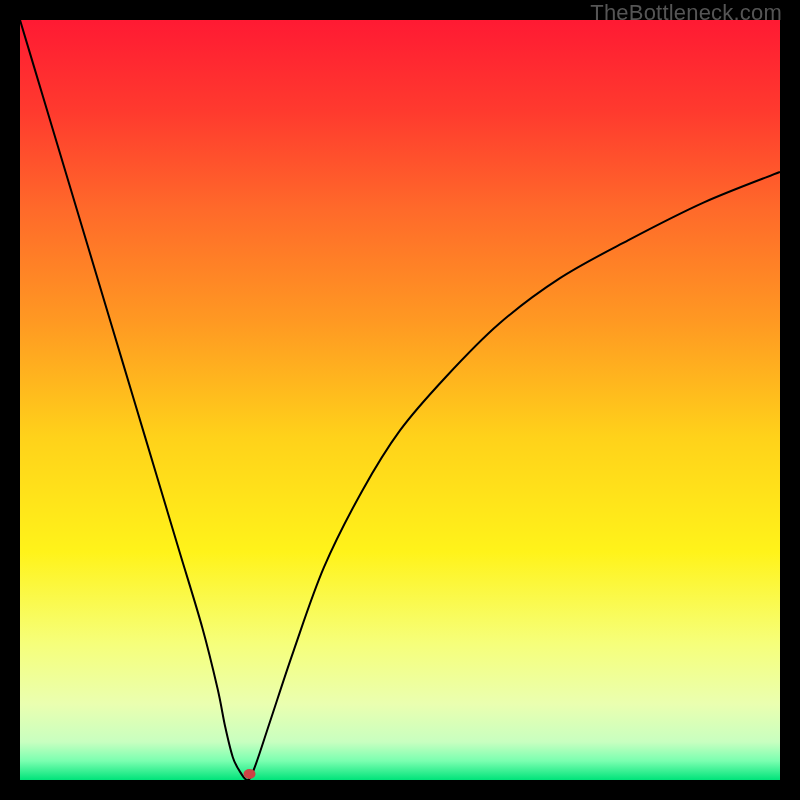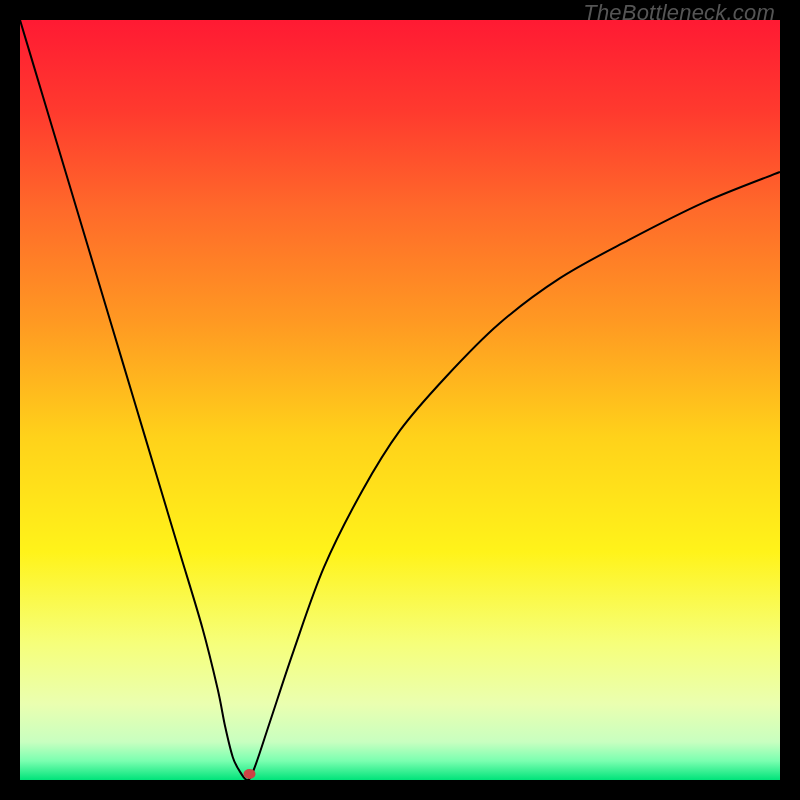--- a/index.html
+++ b/index.html
@@ -23,27 +23,26 @@
     position: absolute;
     top: 20px;
     left: 20px;
     width: 760px;
     height: 760px;
     overflow: hidden;
   }
   .watermark {
     position: absolute;
     top: 0px;
-    right: 25px;
+    right: 18px;
     color: #555;
     font-size: 22px;
     font-weight: 500;
     letter-spacing: 0.2px;
     z-index: 10;
-    font-style: italic;
   }
   svg { display: block; }
 </style>
 </head>
 <body>
 
 <div class="frame">
 
   <div class="watermark">TheBottleneck.com</div>
 

